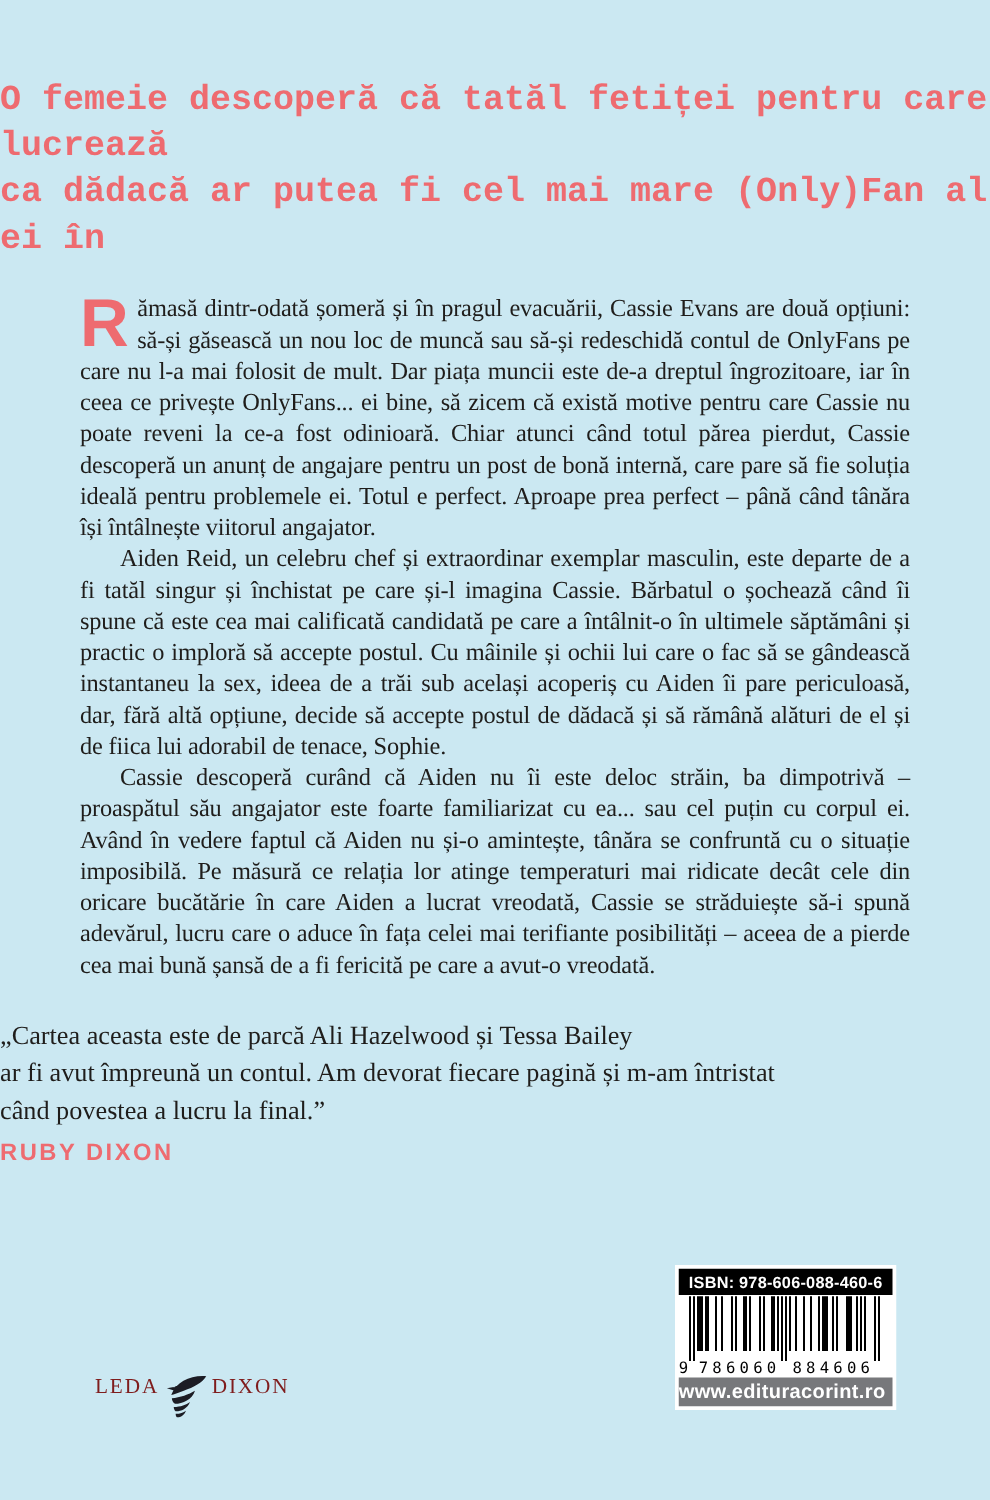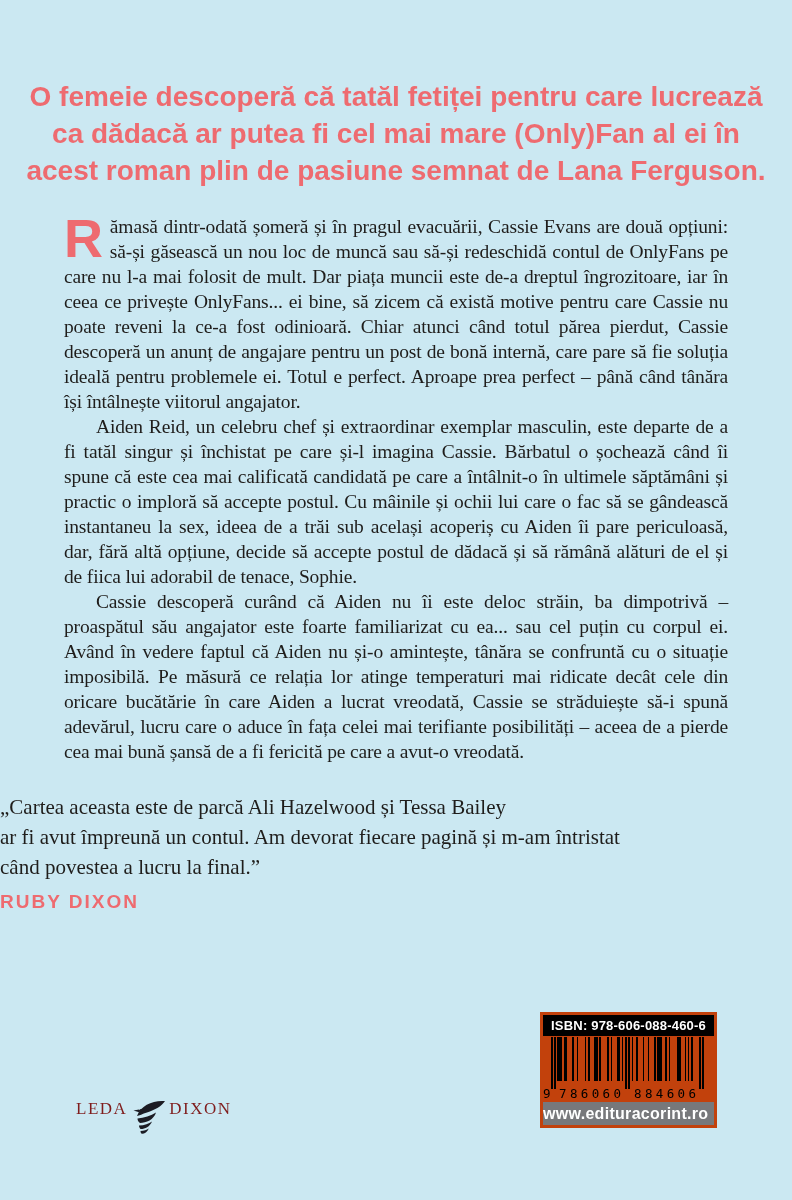--- a/index.html
+++ b/index.html
@@ -7,23 +7,22 @@
     position: relative;
     width: 792px;
     height: 1200px;
     background: #cbe8f2;
     overflow: hidden;
     font-family: "Liberation Serif", serif;
   }
 
   
   .headline {
-    padding-top: 78px;
-    text-align: center;
-    font-family: Liberation Sans, sans-serif;
+    padding-top: 62px;
+    font-family: Liberation Mono, monospace;
     font-weight: bold;
     font-size: 28px;
     line-height: 37px;
     color: #ee6b70;
   }
 
   
   .synopsis {
     width: 664px;
     margin: 25px auto 0;
@@ -78,21 +77,21 @@
   }
   .publisher-logo .word { padding-bottom: 3px; }
   .publisher-logo svg { margin: 0 2px; display: block; }
 
   
   .barcode-block {
     position: absolute;
     left: 540px;
     top: 1012px;
     width: 177px;
-    background: #c2410c;
+    background: #ffffff;
     padding: 3px;
     box-sizing: border-box;
   }
   .isbn-bar {
     background: #000000;
     color: #ffffff;
     text-align: center;
     font-family: "Liberation Sans", sans-serif;
     font-weight: bold;
     font-size: 13px;
@@ -121,21 +120,20 @@
   }
 </style>
 </head>
 <body>
 
 <div class="page">
 
   <div class="headline">
     <div>O femeie descoperă că tatăl fetiței pentru care lucrează</div>
     <div>ca dădacă ar putea fi cel mai mare (Only)Fan al ei în</div>
-    <div>acest roman plin de pasiune semnat de Lana Ferguson.</div>
   </div>
 
   <div class="synopsis">
     <p><span class="dropcap">R</span><span>ămasă dintr-odată șomeră și în pragul evacuării, Cassie Evans are două opțiuni: să-și găsească un nou loc de muncă sau să-și redeschidă contul de OnlyFans pe care nu l-a mai folosit de mult. Dar piața muncii este de-a dreptul îngrozitoare, iar în ceea ce privește OnlyFans... ei bine, să zicem că există motive pentru care Cassie nu poate reveni la ce-a fost odinioară. Chiar atunci când totul părea pierdut, Cassie descoperă un anunț de angajare pentru un post de bonă internă, care pare să fie soluția ideală pentru problemele ei. Totul e perfect. Aproape prea perfect – până când tânăra își întâlnește viitorul angajator.</span></p>
     <p class="indented">Aiden Reid, un celebru chef și extraordinar exemplar masculin, este departe de a fi tatăl singur și închistat pe care și-l imagina Cassie. Bărbatul o șochează când îi spune că este cea mai calificată candidată pe care a întâlnit-o în ultimele săptămâni și practic o imploră să accepte postul. Cu mâinile și ochii lui care o fac să se gândească instantaneu la sex, ideea de a trăi sub același acoperiș cu Aiden îi pare periculoasă, dar, fără altă opțiune, decide să accepte postul de dădacă și să rămână alături de el și de fiica lui adorabil de tenace, Sophie.</p>
     <p class="indented">Cassie descoperă curând că Aiden nu îi este deloc străin, ba dimpotrivă – proaspătul său angajator este foarte familiarizat cu ea... sau cel puțin cu corpul ei. Având în vedere faptul că Aiden nu și-o amintește, tânăra se confruntă cu o situație imposibilă. Pe măsură ce relația lor atinge temperaturi mai ridicate decât cele din oricare bucătărie în care Aiden a lucrat vreodată, Cassie se străduiește să-i spună adevărul, lucru care o aduce în fața celei mai terifiante posibilități – aceea de a pierde cea mai bună șansă de a fi fericită pe care a avut-o vreodată.</p>
   </div>
 
   <div class="review">
     <div class="quote-line">„Cartea aceasta este de parcă Ali Hazelwood și Tessa Bailey</div>

